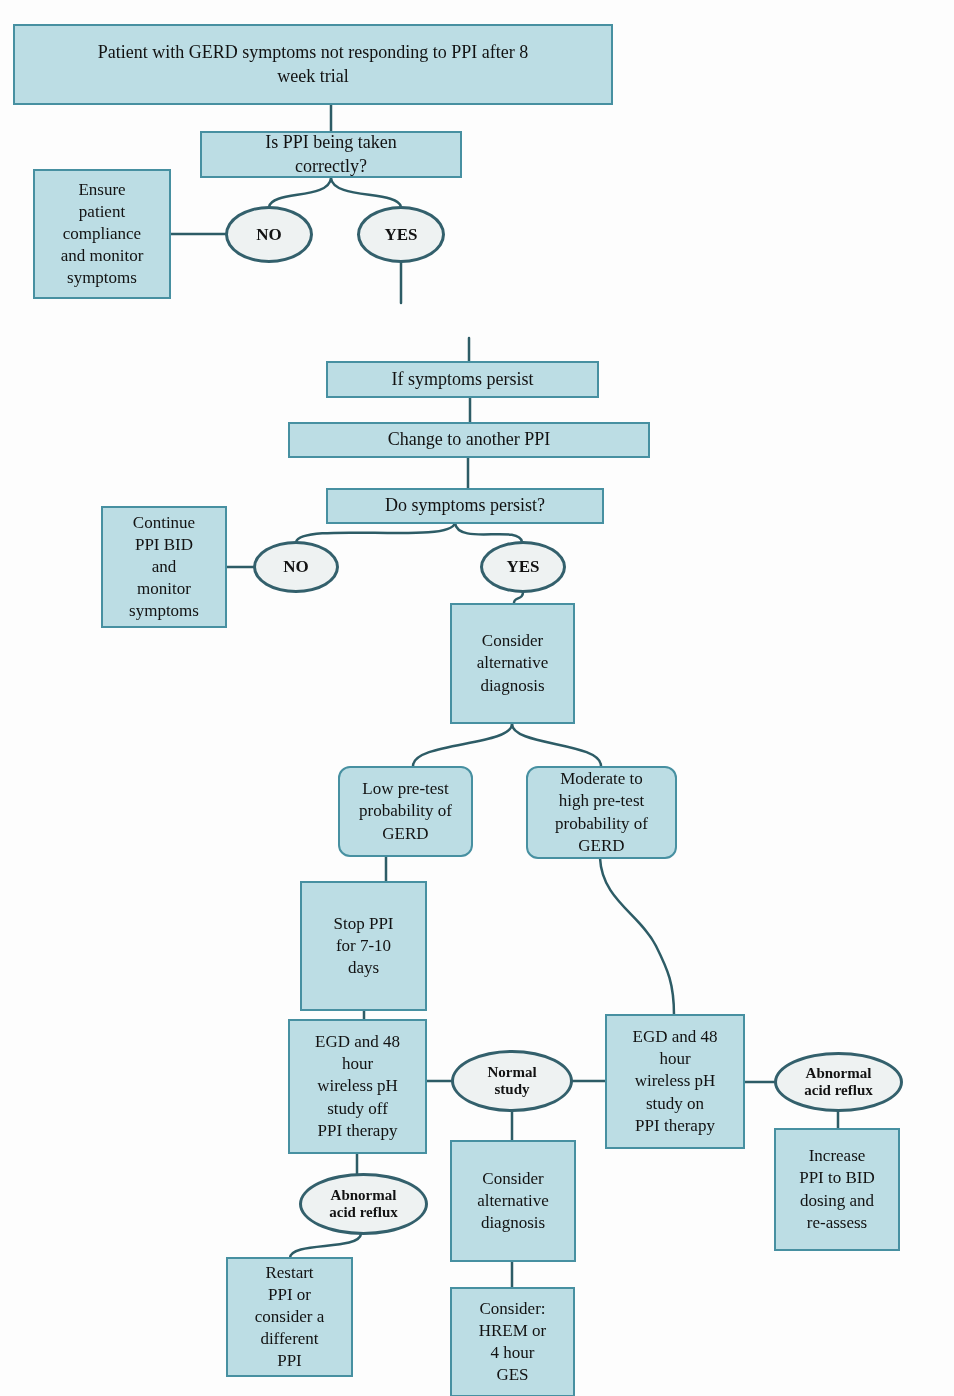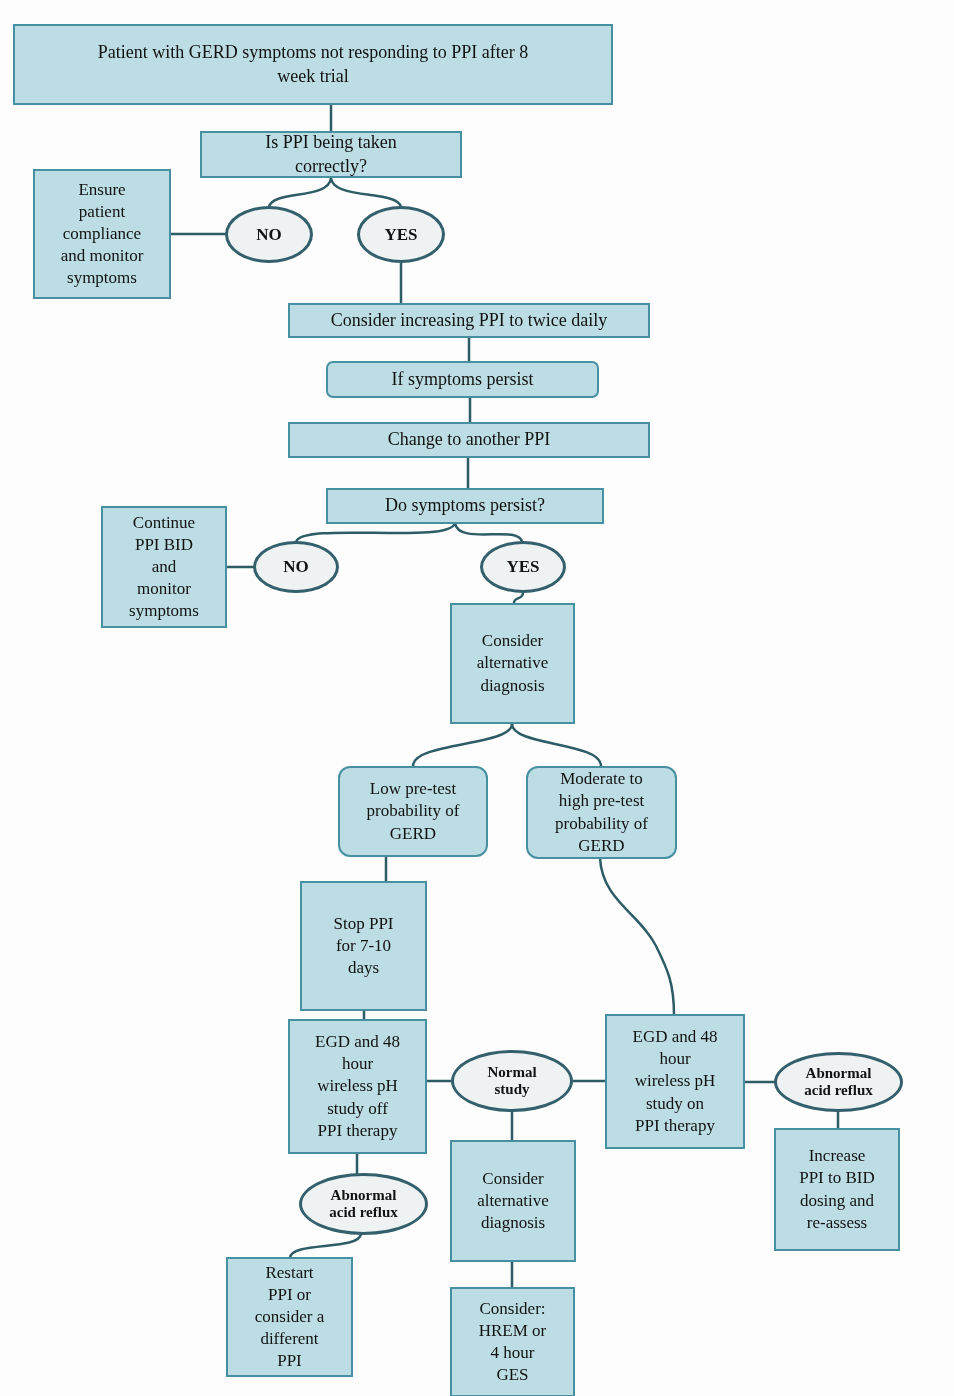--- a/index.html
+++ b/index.html
@@ -65,35 +65,34 @@
 week trial</div>
   <div class="node box big" style="left:200px;top:131px;width:262px;height:47px;">Is PPI being taken
 correctly?</div>
   <div class="node box" style="left:33px;top:169px;width:138px;height:130px;">Ensure
 patient
 compliance
 and monitor
 symptoms</div>
   <div class="node ellipse" style="left:225px;top:206px;width:88px;height:57px;">NO</div>
   <div class="node ellipse" style="left:357px;top:206px;width:88px;height:57px;">YES</div>
-  <div class="node box big" style="left:288px;top:303px;width:362px;height:35px;">Consider increasing PPI to twice daily</div>
-  <div class="node box big" style="left:326px;top:361px;width:273px;height:37px;border-radius:7px;">If symptoms persist</div>
+  <div class="node box big" style="left:326px;top:361px;width:273px;height:37px;">If symptoms persist</div>
   <div class="node box big" style="left:288px;top:422px;width:362px;height:36px;">Change to another PPI</div>
   <div class="node box big" style="left:326px;top:488px;width:278px;height:36px;">Do symptoms persist?</div>
   <div class="node box" style="left:101px;top:506px;width:126px;height:122px;">Continue
 PPI BID
 and
 monitor
 symptoms</div>
   <div class="node ellipse" style="left:253px;top:541px;width:86px;height:52px;">NO</div>
   <div class="node ellipse" style="left:480px;top:541px;width:86px;height:52px;">YES</div>
   <div class="node box" style="left:450px;top:603px;width:125px;height:121px;">Consider
 alternative
 diagnosis</div>
-  <div class="node box rounded" style="left:338px;top:766px;width:150px;height:91px;">Low pre-test
+  <div class="node box rounded" style="left:338px;top:766px;width:135px;height:91px;">Low pre-test
 probability of
 GERD</div>
   <div class="node box rounded" style="left:526px;top:766px;width:151px;height:93px;">Moderate to
 high pre-test
 probability of
 GERD</div>
   <div class="node box" style="left:300px;top:881px;width:127px;height:130px;">Stop PPI
 for 7-10
 days</div>
   <div class="node box" style="left:288px;top:1019px;width:139px;height:135px;">EGD and 48

